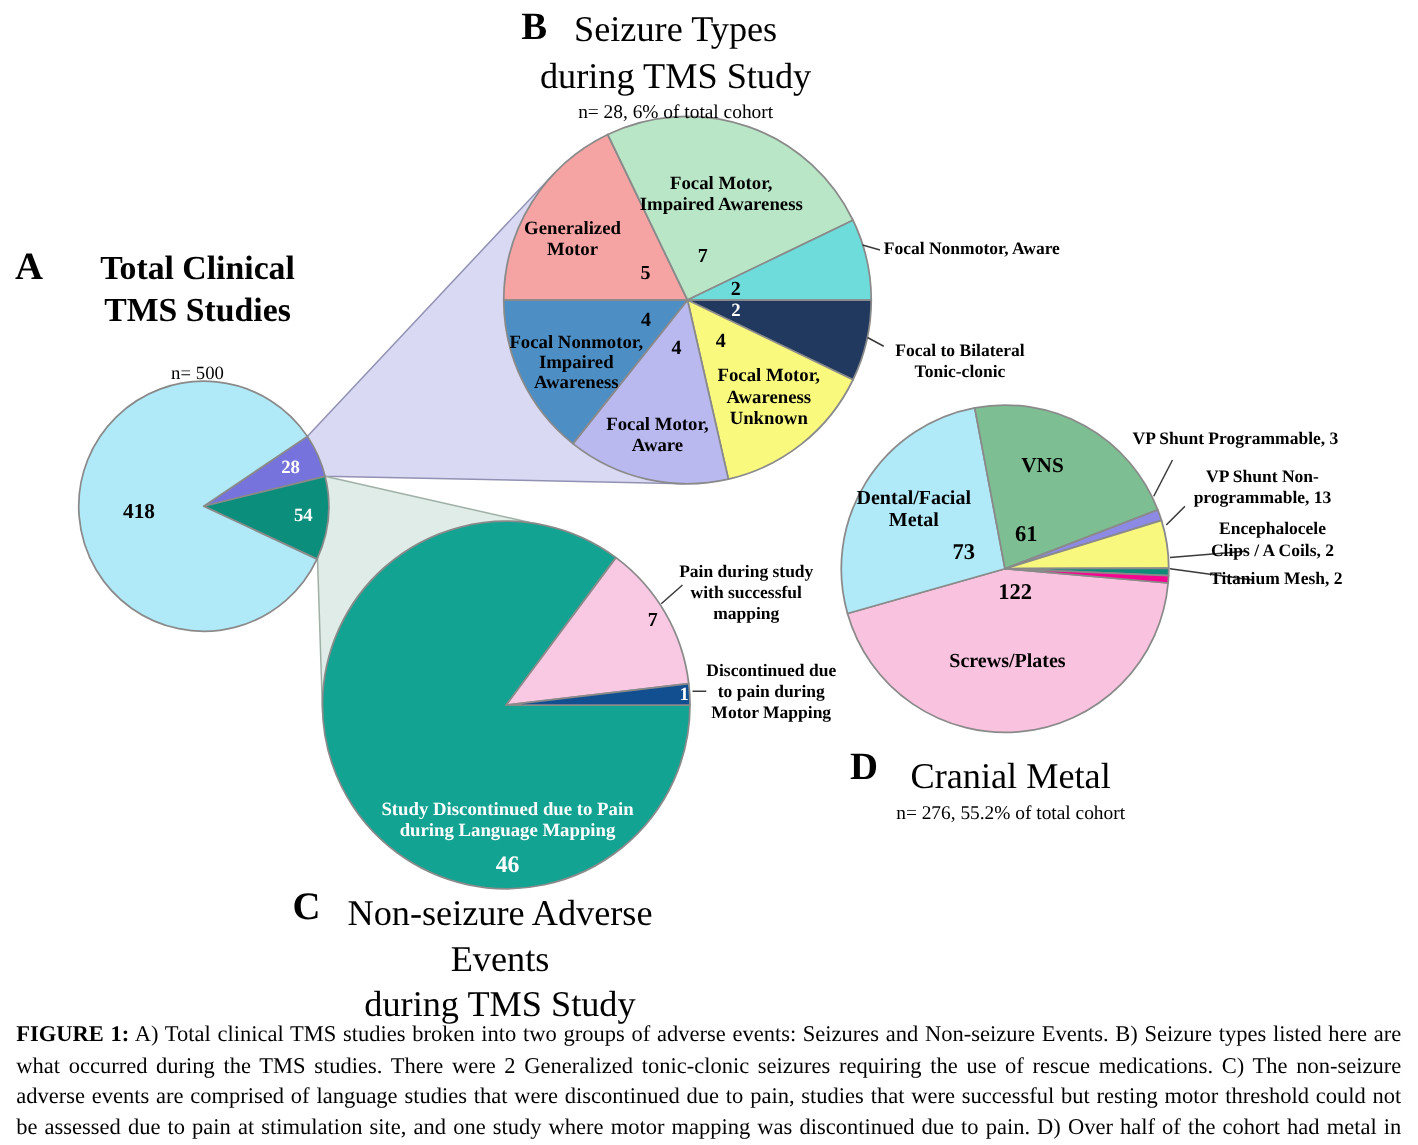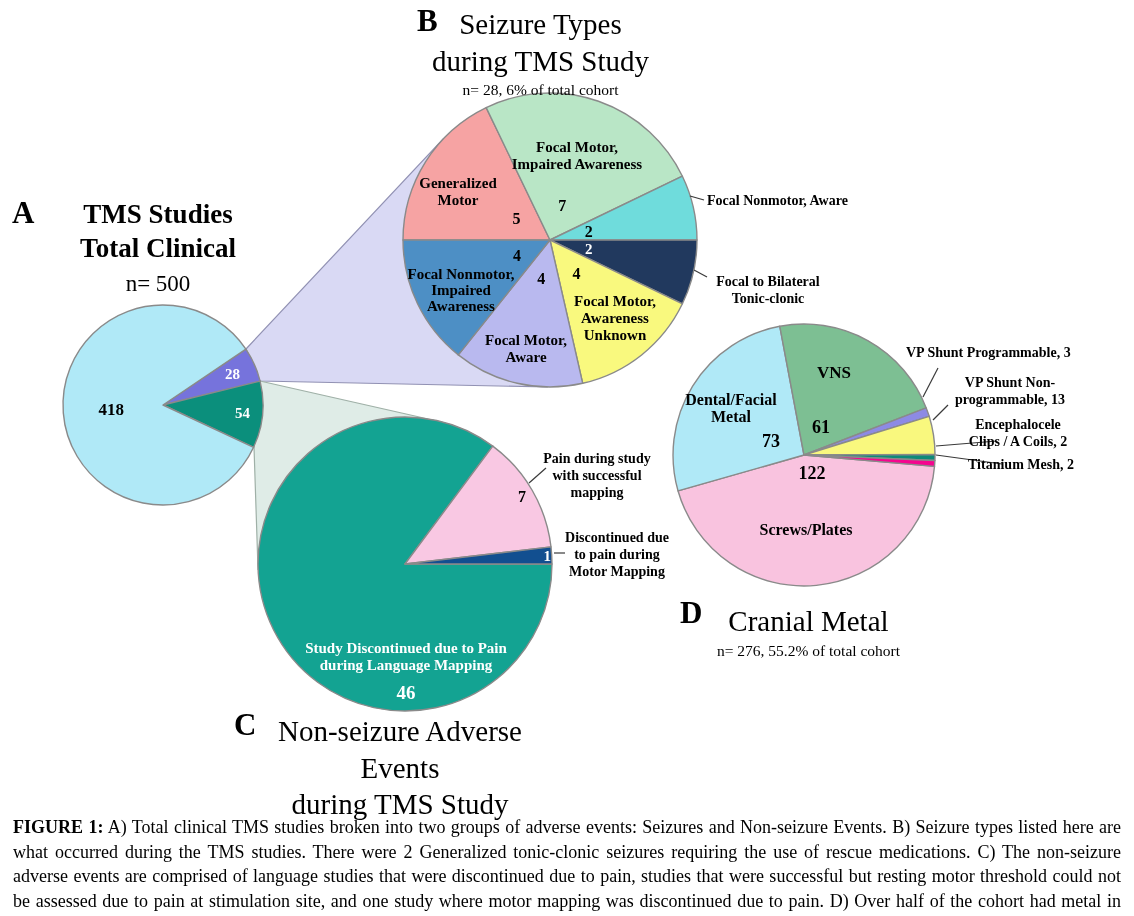--- a/index.html
+++ b/index.html
@@ -6,21 +6,21 @@
   body{
     width:1134px;height:916px;background:#ffffff;position:relative;overflow:hidden;
     font-family:"Liberation Serif","DejaVu Serif",serif;color:#000;
   }
   #figure-svg{position:absolute;left:0;top:0;}
   .panel-letter{position:absolute;font-weight:bold;font-size:31px;line-height:1;}
   .panel-title{position:absolute;text-align:center;}
   .pt-line{font-size:29px;line-height:1.26;}
   #title-A .pt-line{font-size:27px;font-weight:bold;line-height:1.25;}
   .pt-sub{font-size:15.5px;line-height:1.2;margin-top:2px;}
-  #title-A .pt-sub{font-size:23px;margin-top:4px;}
+  #title-A .pt-sub{font-size:15px;margin-top:24px;}
   #caption{
     position:absolute;left:13px;right:13px;top:797px;
     font-size:18px;line-height:24.6px;text-align:justify;
   }
 </style>
 </head>
 <body>
 
 <svg id="figure-svg" width="1134" height="795" viewBox="0 0 1134 795">
     <polygon points="246,349 443,139 547,387 260,381" fill="#d9d9f4" stroke="#9191b3" stroke-width="1.2"></polygon>
@@ -103,22 +103,22 @@
       <line x1="936" y1="446" x2="997" y2="441" stroke="#3a3a3a" stroke-width="1.2"></line>
       <text x="1018" y="424" text-anchor="middle" dominant-baseline="central" font-size="14" font-weight="bold" font-family="&quot;Liberation Serif&quot;,&quot;DejaVu Serif&quot;,serif" fill="#000">Encephalocele</text>
       <text x="1018" y="441" text-anchor="middle" dominant-baseline="central" font-size="14" font-weight="bold" font-family="&quot;Liberation Serif&quot;,&quot;DejaVu Serif&quot;,serif" fill="#000">Clips / A Coils, 2</text>
       <line x1="936" y1="455" x2="1002" y2="464" stroke="#3a3a3a" stroke-width="1.2"></line>
       <text x="1021" y="464" text-anchor="middle" dominant-baseline="central" font-size="14" font-weight="bold" font-family="&quot;Liberation Serif&quot;,&quot;DejaVu Serif&quot;,serif" fill="#000">Titanium Mesh, 2</text>
     </g>
   </svg>
 
 <div class="panel-letter" id="letter-A" style="left:12px;top:197px">A</div>
 <div class="panel-title" id="title-A" style="left:38px;top:198px;width:240px">
+  <div class="pt-line">Total Clinical</div>
   <div class="pt-line">TMS Studies</div>
-  <div class="pt-line">Total Clinical</div>
   <div class="pt-sub">n= 500</div>
 </div>
 
 <div class="panel-letter" id="letter-B" style="left:417px;top:5px">B</div>
 <div class="panel-title" id="title-B" style="left:428px;top:6px;width:225px">
   <div class="pt-line">Seizure Types</div>
   <div class="pt-line">during TMS Study</div>
   <div class="pt-sub">n= 28, 6% of total cohort</div>
 </div>
 

